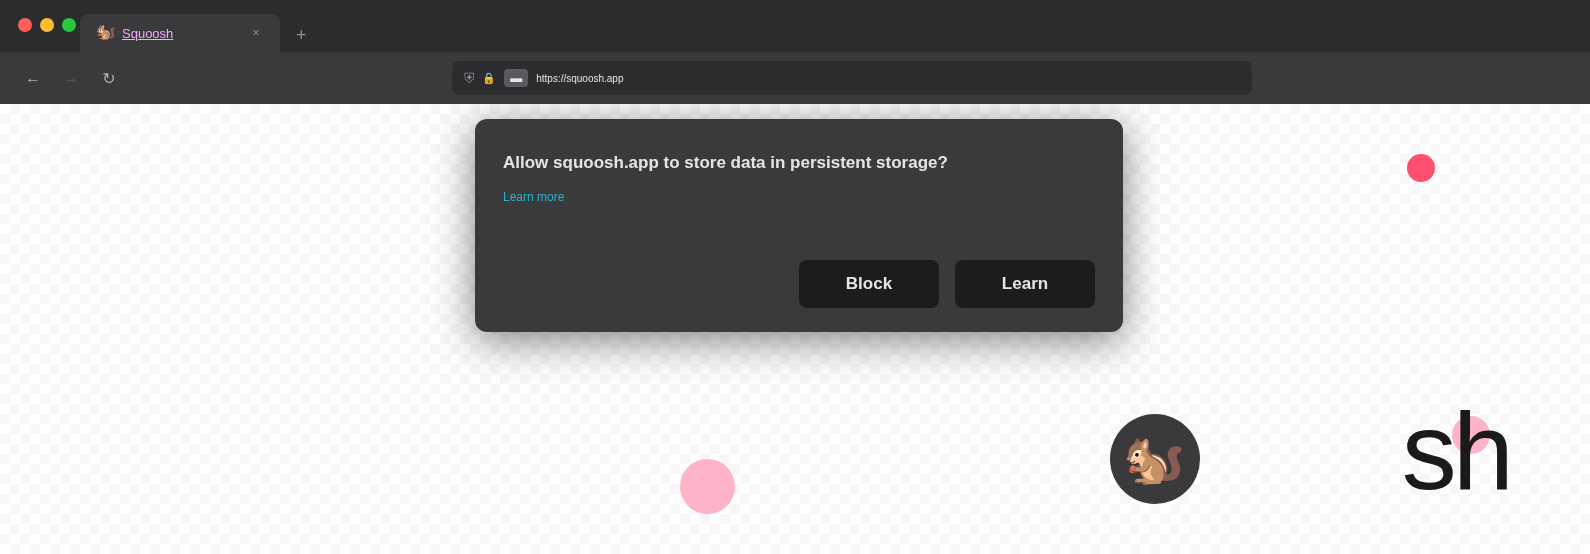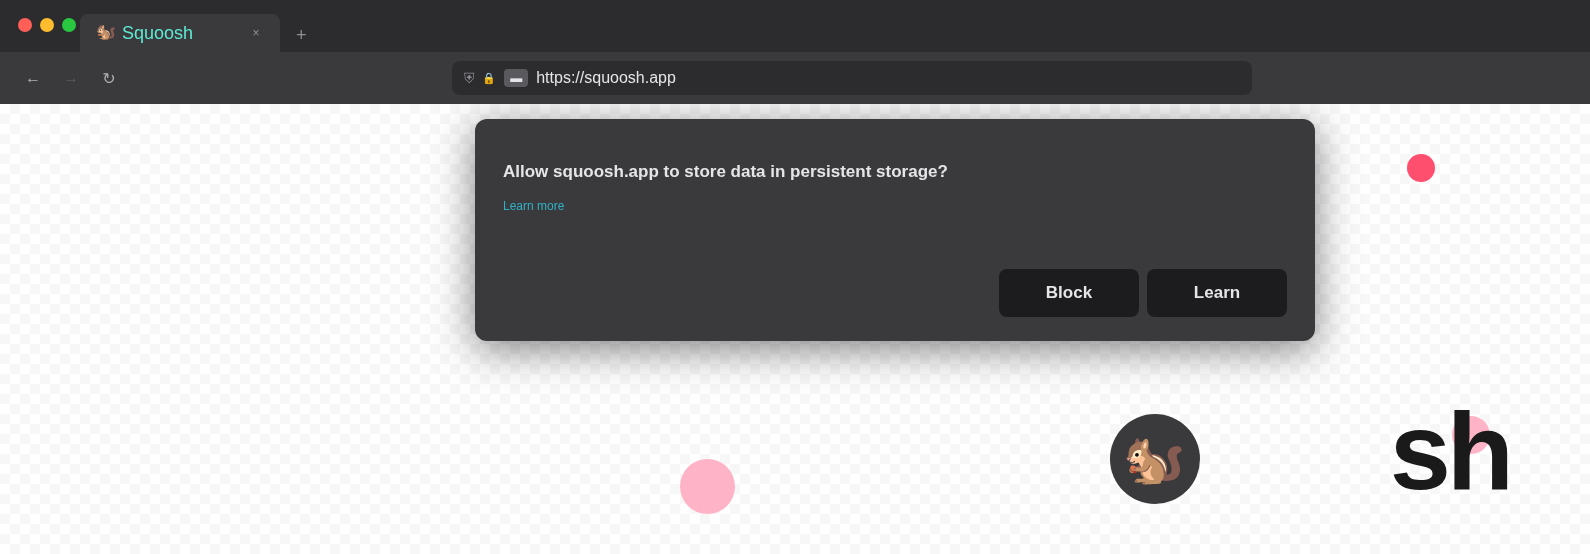--- a/index.html
+++ b/index.html
@@ -60,24 +60,25 @@
     }
 
     .tab-favicon {
       width: 18px;
       height: 18px;
       font-size: 16px;
       line-height: 1;
     }
 
     .tab-title {
-      color: #5eead4;
-      font-size: 18px;
+      color: #f0abfc;
+      font-size: 13px;
       font-weight: 400;
       flex: 1;
+      text-decoration: underline;
     }
 
     .tab-close {
       color: #8e8e93;
       font-size: 12px;
       cursor: pointer;
       width: 16px;
       height: 16px;
       display: flex;
       align-items: center;
@@ -140,21 +141,21 @@
       border-radius: 4px;
       padding: 2px 6px;
       color: #e5e5e7;
       font-size: 12px;
       display: flex;
       align-items: center;
     }
 
     .address-text {
       color: #e5e5e7;
-      font-size: 16px;
+      font-size: 10px;
       flex: 1;
     }
 
     
     .main-content {
       width: 100%;
       height: calc(554px - 104px);
       position: relative;
       background: white;
       overflow: hidden;
@@ -174,21 +175,21 @@
       background-color: #fff;
       opacity: 0.15;
     }
 
     
     .squoosh-wordmark {
       position: absolute;
       right: 80px;
       bottom: 40px;
       font-size: 110px;
-      font-weight: 700;
+      font-weight: 400;
       color: #1a1a1a;
       letter-spacing: -4px;
       font-family: Arial Black, sans-serif;
       margin-left: 43px;
     }
 
     .squoosh-logo {
       position: absolute;
       right: 390px;
       bottom: 50px;
@@ -231,24 +232,24 @@
       background: #ffb3c6;
       bottom: 100px;
       right: 100px;
     }
 
     
     .permission-dialog {
       position: absolute;
       top: 15px;
       left: 475px;
-      width: 840px;
+      width: 648px;
       background: #3a3a3c;
       border-radius: 12px;
-      padding: 41px 28px 24px 28px;
+      padding: 32px 28px 24px 28px;
       box-shadow: 0 8px 40px rgba(0,0,0,0.5);
     }
 
     .dialog-message {
       color: #e5e5e7;
       font-size: 17px;
       font-weight: 600;
       margin-bottom: 12px;
       line-height: 1.4;
     }
@@ -258,21 +259,21 @@
       font-size: 12px;
       cursor: pointer;
       text-decoration: none;
       margin-bottom: 28px;
       display: inline-block;
     }
 
     .dialog-actions {
       display: flex;
       justify-content: flex-end;
-      gap: 8px;
+      gap: 16px;
       margin-top: 28px;
     }
 
     .dialog-btn {
       padding: 14px 40px;
       border-radius: 8px;
       font-size: 17px;
       font-weight: 700;
       cursor: pointer;
       border: none;

